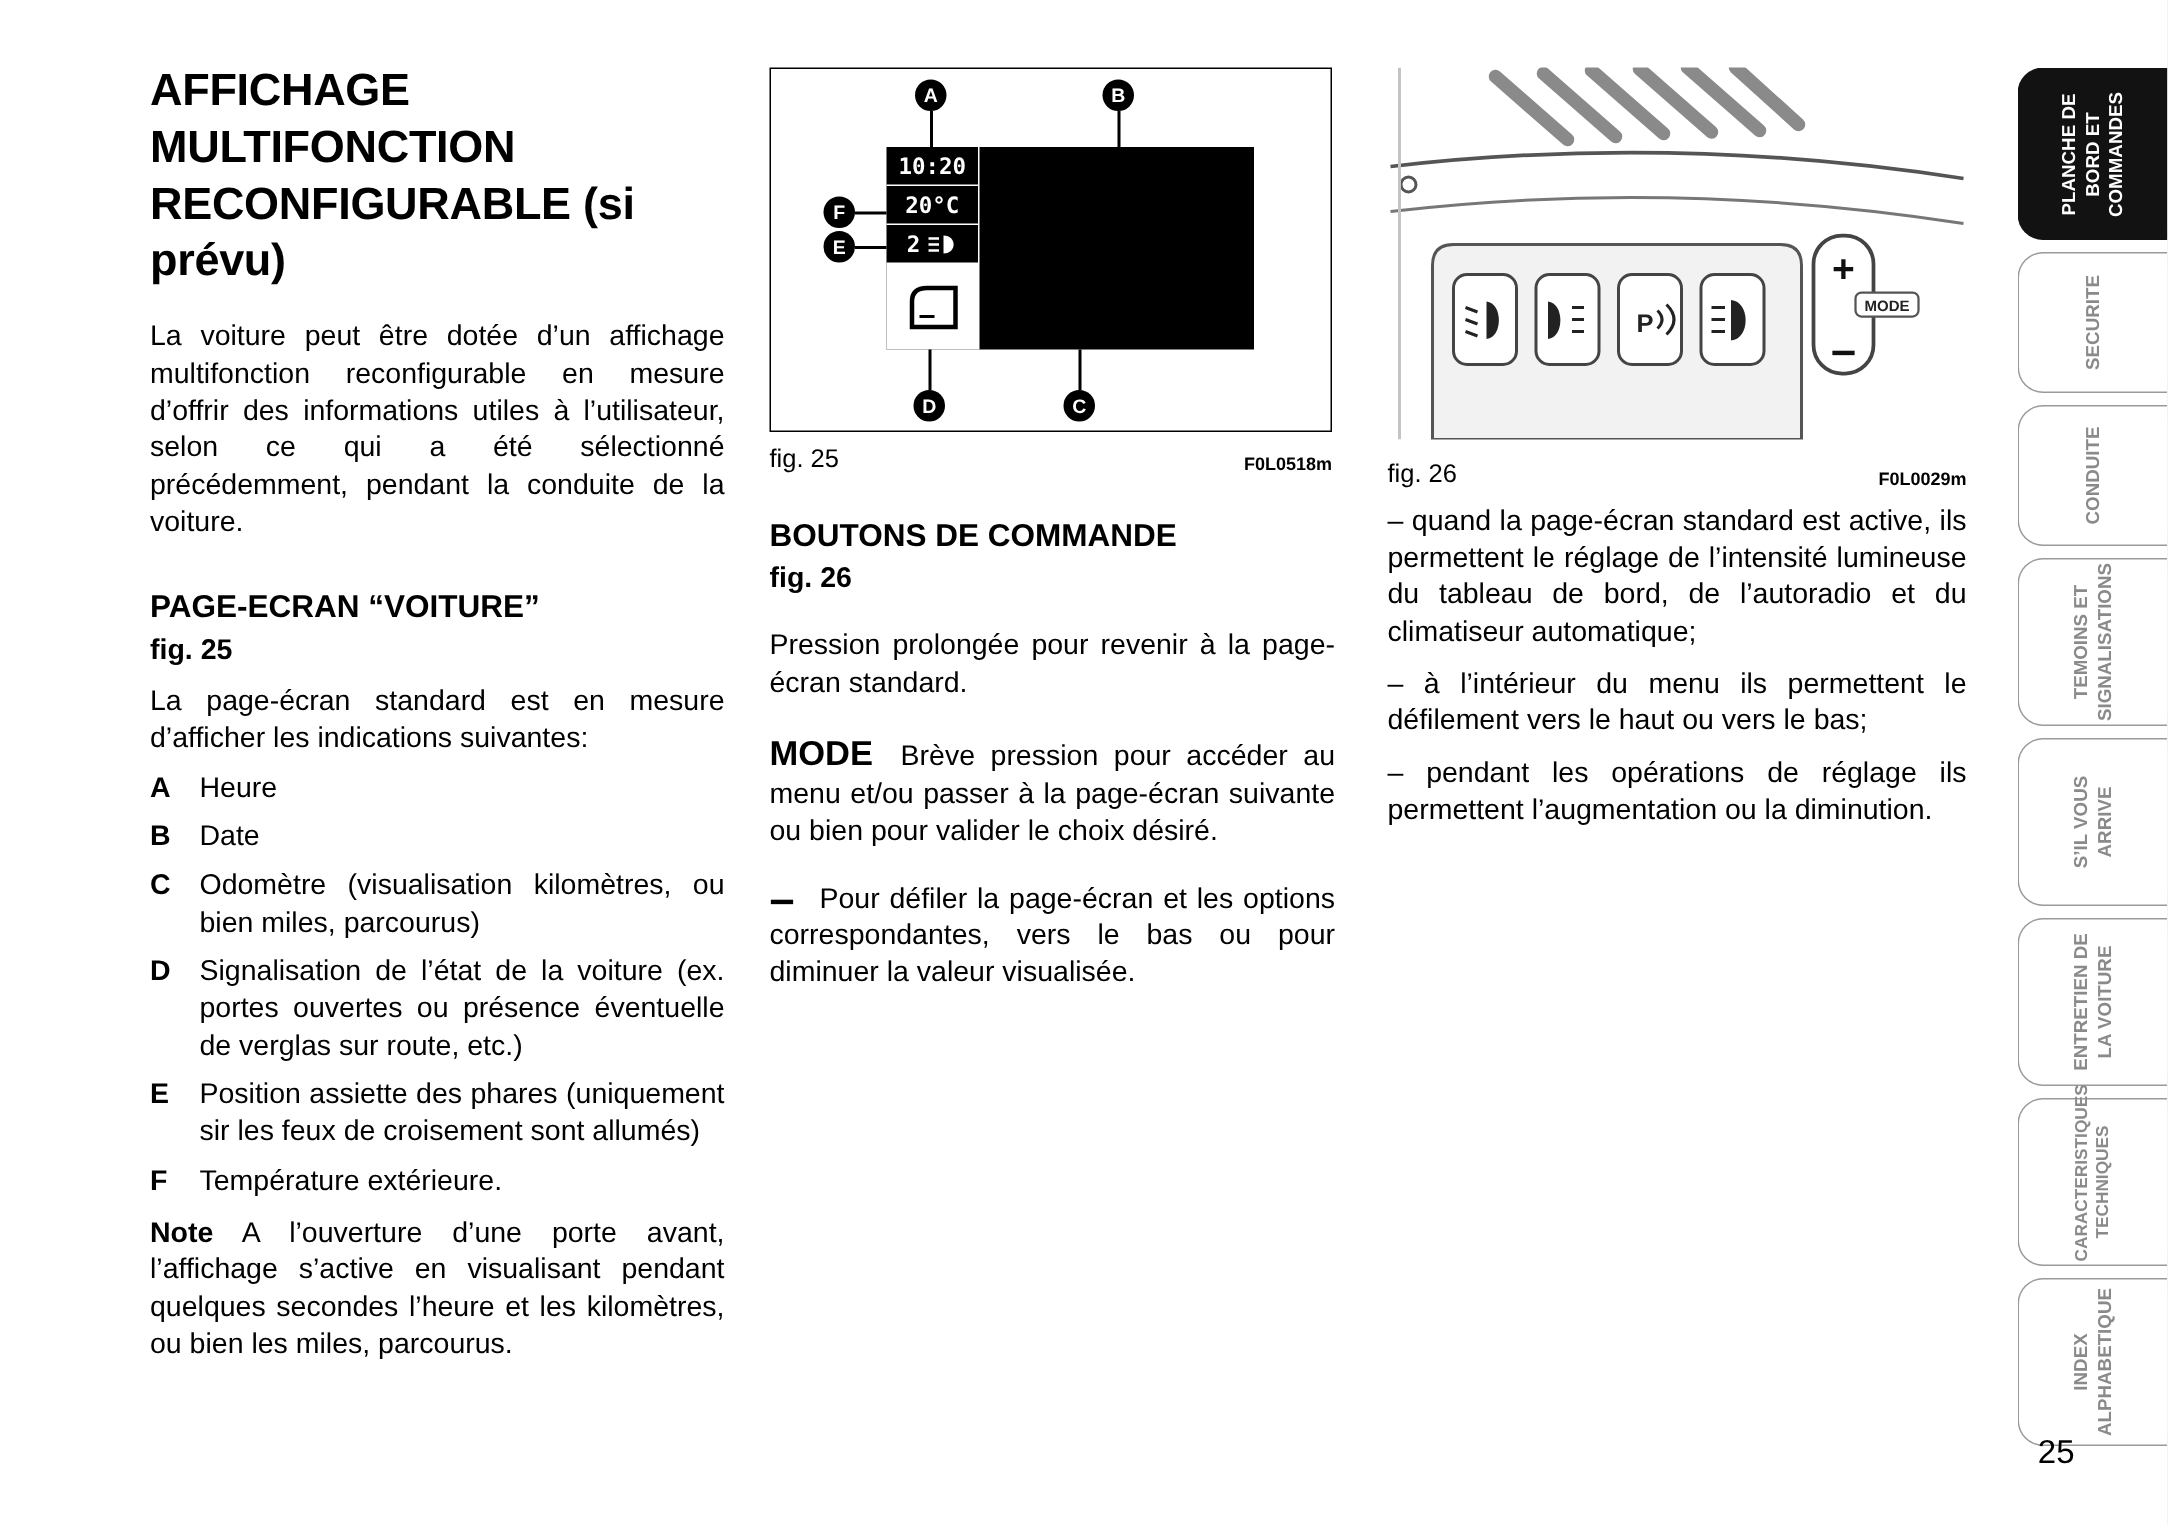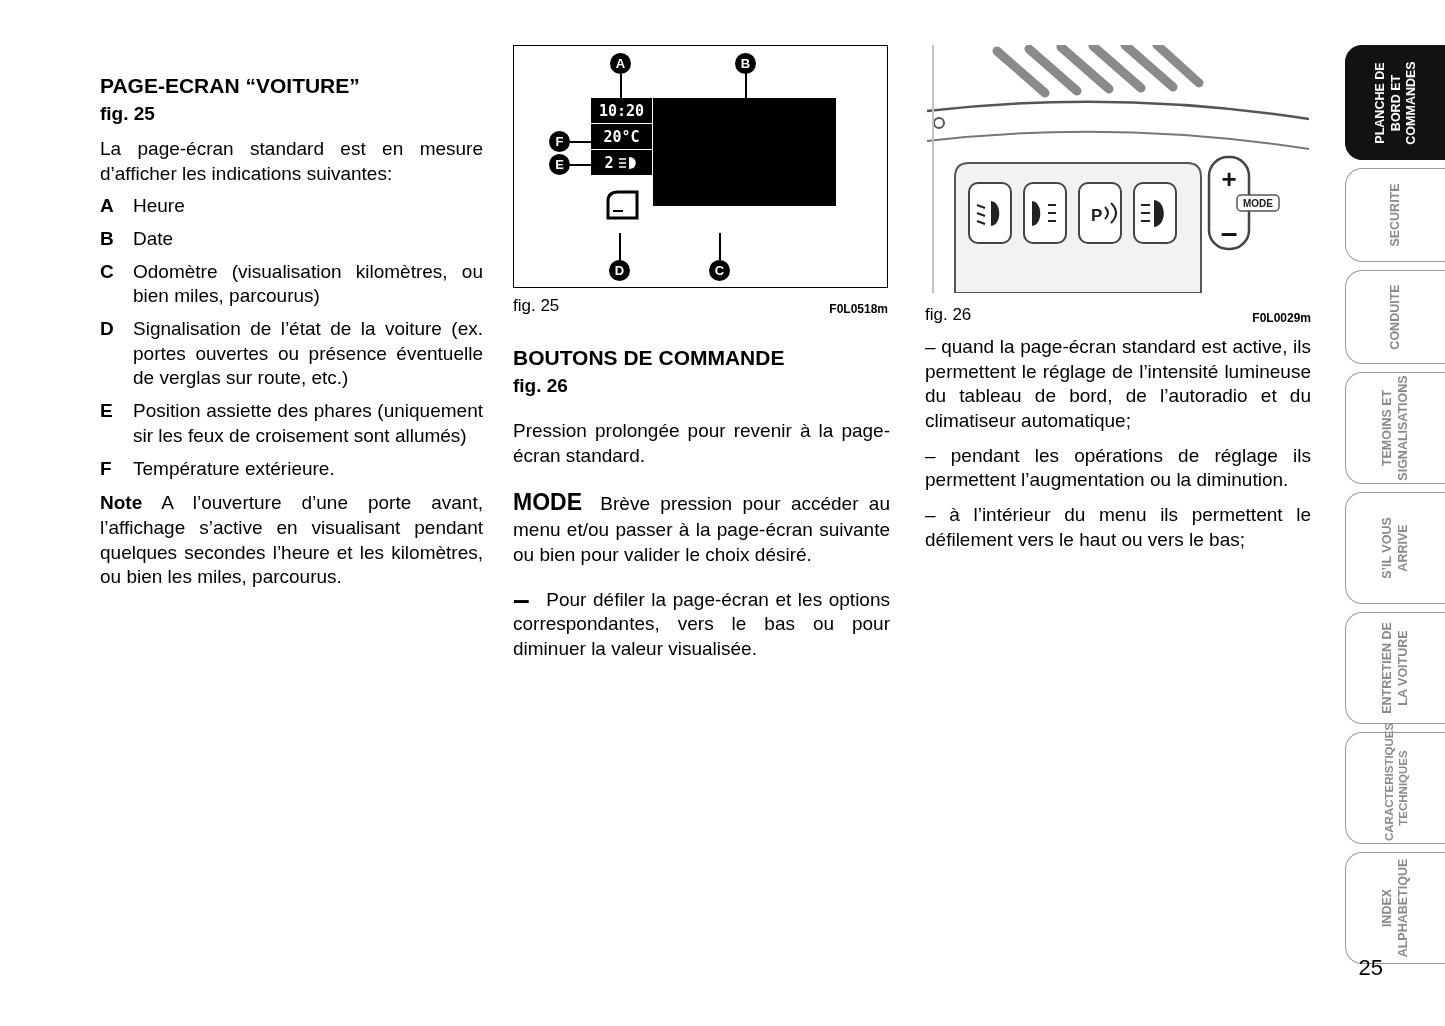--- a/index.html
+++ b/index.html
@@ -22,21 +22,21 @@
   .li-letter { flex:none; width:33px; font-weight:bold; }
   .li-text { flex:1; text-align:justify; }
   .note-label { font-weight:bold; }
 
   
   .fig-box { position:relative; width:375px; height:243px; border:1px solid #000; background:#fff; }
   .fig-caption-row { display:flex; justify-content:space-between; align-items:flex-end; margin-top:8px; width:375px; }
   .fig-caption { font-size:17px; }
   .fig-code { font-size:12px; font-weight:bold; }
 
-  .lcd { position:absolute; left:77px; top:52px; width:245px; height:108px; background:#000; }
+  .lcd { position:absolute; left:77px; top:52px; width:245px; height:135px; background:#000; }
   .lcd-left { position:absolute; left:0; top:0; width:62px; height:135px; border-right:1px solid #fff; }
   .lcd-cell { height:26px; border-bottom:1px solid #fff; color:#fff; display:flex; align-items:center; justify-content:center;
               font-family:"DejaVu Sans Mono", monospace; font-weight:bold; font-size:15px; gap:3px; }
   .lcd-door { height:57px; background:#fff; display:flex; align-items:center; justify-content:center; }
   .lcd-right { position:absolute; left:63px; top:0; right:0; height:135px; display:flex; flex-direction:column; align-items:center;
                color:#fff; font-family:"DejaVu Sans Mono", monospace; font-weight:bold; }
   .lcd-day { margin-top:9px; font-size:16px; }
   .lcd-num { margin-top:2px; font-size:16px; }
   .lcd-month { margin-top:2px; font-size:16px; }
   .odo-line { margin-top:9px; width:86%; border-top:1px solid #fff; }
@@ -72,20 +72,22 @@
   .sidebar .tab:nth-child(7) .tab-label { font-size:11.5px; }
 
   .page-num { position:absolute; right:62px; top:955px; font-size:22px; font-weight:normal; }
 </style>
 </head>
 <body>
 
 <div class="page">
 
   <div class="col-left">
+    <h1 class="doc-title">AFFICHAGE MULTIFONCTION RECONFIGURABLE (si prévu)</h1>
+    <p class="body-p mt20">La voiture peut être dotée d’un affichage multifonction reconfigurable en mesure d’offrir des informations utiles à l’utilisateur, selon ce qui a été sélectionné précédemment, pendant la conduite de la voiture.</p>
 
     <h2 class="sec-heading">
       <span>PAGE-ECRAN “VOITURE”</span><br>
       <span class="fig-ref">fig. 25</span>
     </h2>
 
     <p class="body-p mt10">La page-écran standard est en mesure d’afficher les indications suivantes:</p>
 
     <div>
       <div class="li">
@@ -239,22 +241,22 @@
         <text x="333" y="162" text-anchor="middle" font-size="10" font-weight="bold" fill="#222" font-family="Liberation Sans, sans-serif">MODE</text>
       </g>
     </svg>
 
     <div class="fig-caption-row" style="width:386px;">
       <span class="fig-caption">fig. 26</span>
       <span class="fig-code">F0L0029m</span>
     </div>
 
     <p class="body-p mt10">– quand la page-écran standard est active, ils permettent le réglage de l’intensité lumineuse du tableau de bord, de l’autoradio et du climatiseur automatique;</p>
+    <p class="body-p mt10">– à l’intérieur du menu ils permettent le défilement vers le haut ou vers le bas;</p>
     <p class="body-p mt10">– pendant les opérations de réglage ils permettent l’augmentation ou la diminution.</p>
-    <p class="body-p mt10">– à l’intérieur du menu ils permettent le défilement vers le haut ou vers le bas;</p>
   </div>
 
   <div class="sidebar">
     <div class="tab active">
       <span class="tab-label">PLANCHE DE BORD ET COMMANDES</span>
     </div>
     <div class="tab">
       <span class="tab-label">SECURITE</span>
     </div>
     <div class="tab">

